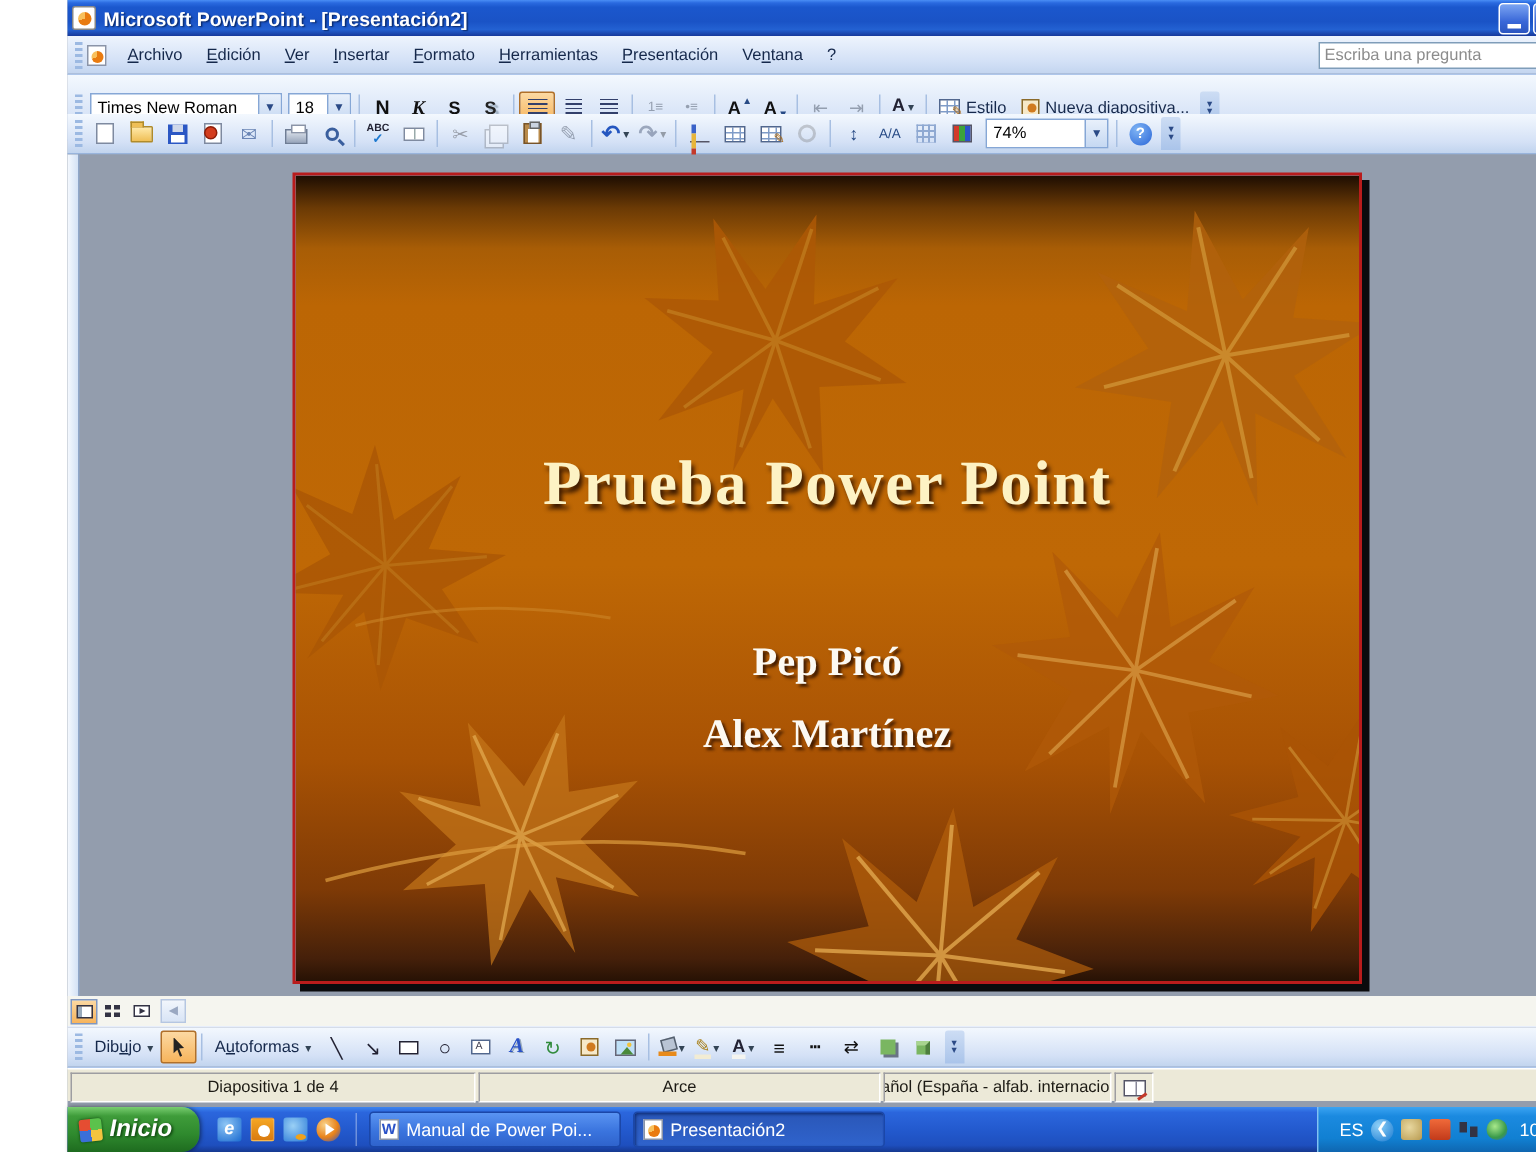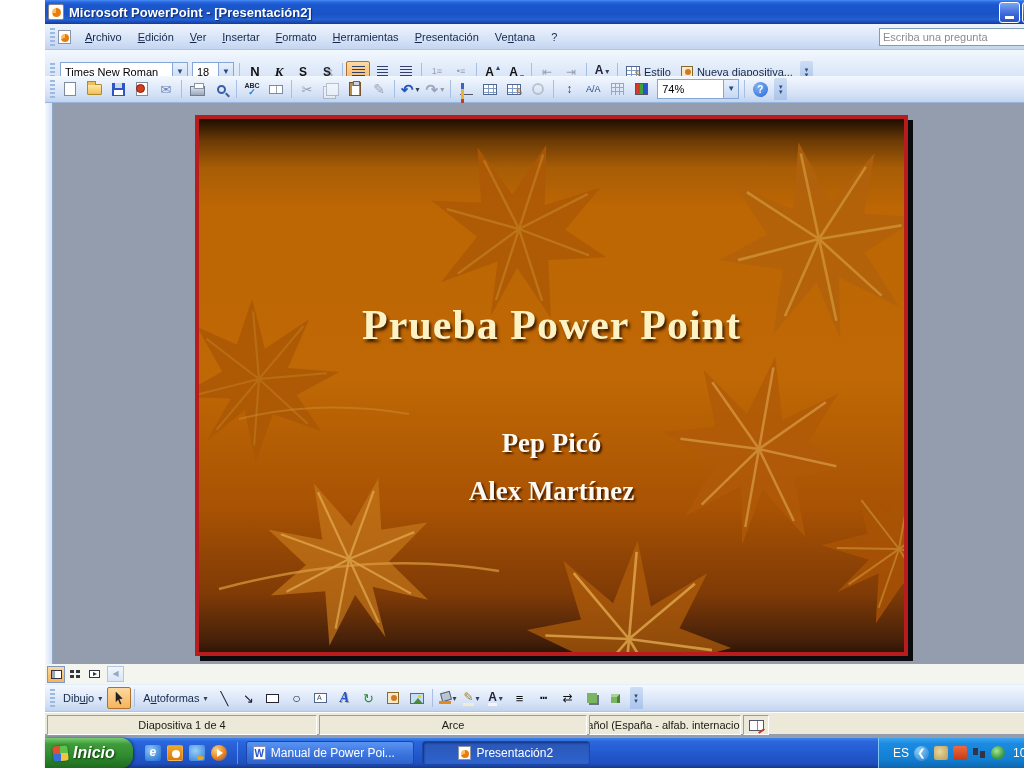--- a/index.html
+++ b/index.html
@@ -133,21 +133,21 @@
   .ic-astyle { font-size:12px !important; color:#111 !important; }
   .ic-shsq { width:10px; height:10px; background:#7ab661; box-shadow:2px 2px 0 #6a7486; }
   .ic-cube { width:9px; height:9px; background:#7ab661; border-top:3px solid #a8d48f; border-right:3px solid #4e7f3e; }
   .ic-word { width:13px; height:14px; background:#fff; border:1px solid #8a94a8; color:#2a52c8; font-weight:bold; font-size:10px; text-align:center; line-height:13px; }
   .ic-ppt-small { width:13px; height:14px; background:#fff; border:1px solid #8a94a8; position:relative; }
   .ic-ppt-small::after { content:""; position:absolute; left:2px; top:3px; width:8px; height:8px; border-radius:50%; background:conic-gradient(#e97b10 0 70%,#f8c05c 0); }
 
   
   .work { position:absolute; left:0; top:103px; width:1024px; height:561px; background:#939dad; }
   .pane-strip { position:absolute; left:0; top:0; width:8px; height:100%; background:linear-gradient(to right,#f5f9fe,#d4e2f5); border-right:1px solid #8fa6c8; }
-  .slide { position:absolute; left:150px; top:12px; width:713px; height:541px; border:4px solid #b91c1c; box-shadow:5px 5px 0 #0b0b0d; overflow:hidden; }
+  .slide { position:absolute; left:150px; top:12px; width:713px; height:541px; border:2px solid #b91c1c; box-shadow:5px 5px 0 #0b0b0d; overflow:hidden; }
   .slide svg { position:absolute; left:0; top:0; }
   .slide-title { position:absolute; left:0; top:182px; width:100%; text-align:center;
     font-family:"Liberation Serif","DejaVu Serif",serif; font-weight:bold; font-size:42px; color:#fdf2c4;
     text-shadow:2px 3px 3px rgba(40,14,0,.85); letter-spacing:1px; }
   .slide-subs { position:absolute; left:0; top:300px; width:100%; text-align:center;
     font-family:"Liberation Serif","DejaVu Serif",serif; font-size:27px; color:#fcf9f2; }
   .sub-line { line-height:48px; text-shadow:2px 2px 2px rgba(40,14,0,.8);font-weight:bold; }
 
   
   .vscroll { position:absolute; right:0; top:103px; width:17px; height:581px; background:#f5f5ef; }
@@ -191,21 +191,21 @@
   .ql { width:16px; height:16px; border-radius:2px; }
   .ql-ie { background:radial-gradient(circle at 35% 30%,#8ec6f5,#1a6ad0); color:#fff; font-weight:bold; font-size:12px; text-align:center; line-height:15px; font-style:italic; }
   .ql-clock { background:linear-gradient(#f5a623,#d97b10); border:1px solid #fff3; position:relative; }
   .ql-clock::after { content:""; position:absolute; left:4px; top:4px; width:8px; height:8px; border-radius:50%; background:#fff; }
   .ql-msn { background:radial-gradient(circle at 40% 35%,#9ad0f5,#2a7ad8); position:relative; }
   .ql-msn::after { content:""; position:absolute; right:1px; bottom:1px; width:7px; height:4px; background:#f0a21a; border-radius:50%; }
   .ql-wmp { background:radial-gradient(circle at 35% 30%,#f8d28a,#e8821a 55%,#2a52c8); border-radius:50%; position:relative; }
   .ql-wmp::after { content:""; position:absolute; left:6px; top:4px; border-left:6px solid #fff; border-top:4px solid transparent; border-bottom:4px solid transparent; }
   .task { width:168px; height:24px; margin-left:8px; border-radius:3px; display:flex; align-items:center; gap:5px; padding:0 6px;
     background:linear-gradient(#5a94f2,#3a74de 55%,#2f63cc); border:1px solid #1b47a8; color:#fff; font-size:12px; white-space:nowrap; overflow:hidden; }
-  .task.pressed { background:linear-gradient(#2a57b8,#2f63cc); box-shadow:inset 1px 1px 2px #11307a;justify-content:center; }
+  .task.pressed { background:linear-gradient(#2a57b8,#2f63cc); box-shadow:inset 1px 1px 2px #11307a; }
   .task .tlabel { overflow:hidden; text-overflow:ellipsis; }
   .tray { position:absolute; right:0; top:0; height:30px; display:flex; align-items:center; gap:5px; padding:0 26px 0 14px;
     background:linear-gradient(to bottom,#3ba4f2 0%,#1b8ae0 20%,#1180d2 70%,#0f66b0 100%); border-left:1px solid #7fc4f2; color:#fff; font-size:12px; }
   .tray-chev { width:15px; height:15px; border-radius:50%; background:radial-gradient(circle at 35% 30%,#8ed0f8,#1a7ad0); color:#fff; font-size:10px; text-align:center; line-height:14px; }
   .tri { width:14px; height:14px; border-radius:2px; }
   .tri-emule { background:radial-gradient(circle at 40% 40%,#e8d8a0,#b89a50); }
   .tri-app { background:linear-gradient(#f06a3a,#c23a1a); }
   .tri-net { background:linear-gradient(#334 0 0) 1px 2px/5px 7px no-repeat, linear-gradient(#8ab4e8 0 0) 2px 3px/3px 4px no-repeat,
              linear-gradient(#334 0 0) 8px 5px/5px 7px no-repeat, linear-gradient(#8ab4e8 0 0) 9px 6px/3px 4px no-repeat; }
   .tri-msgr { background:radial-gradient(circle at 40% 35%,#a8e88a,#3a9a4a 60%,#2a6ad0); border-radius:50%; }

